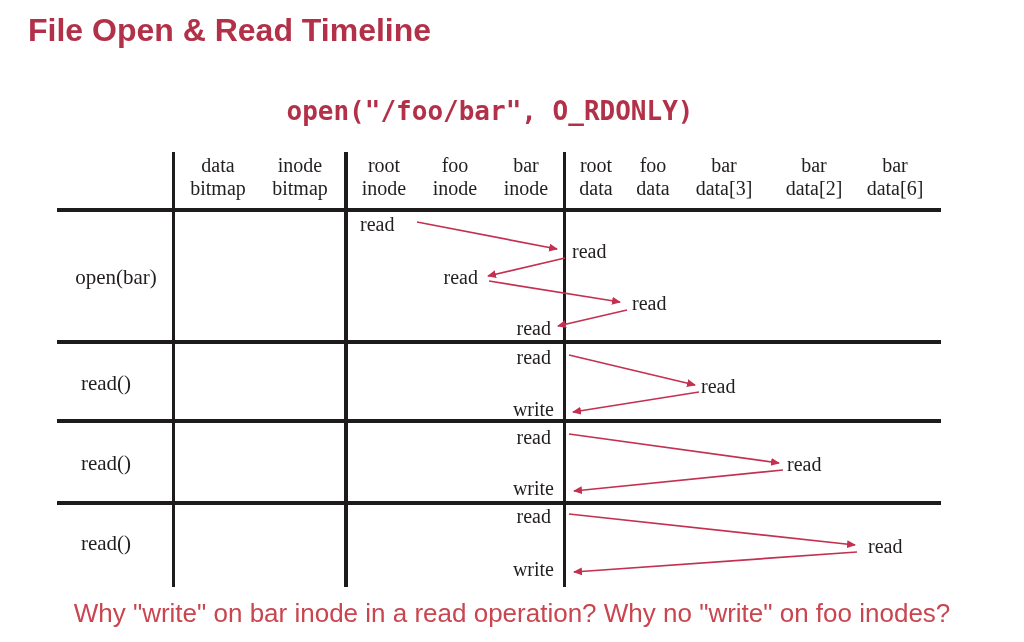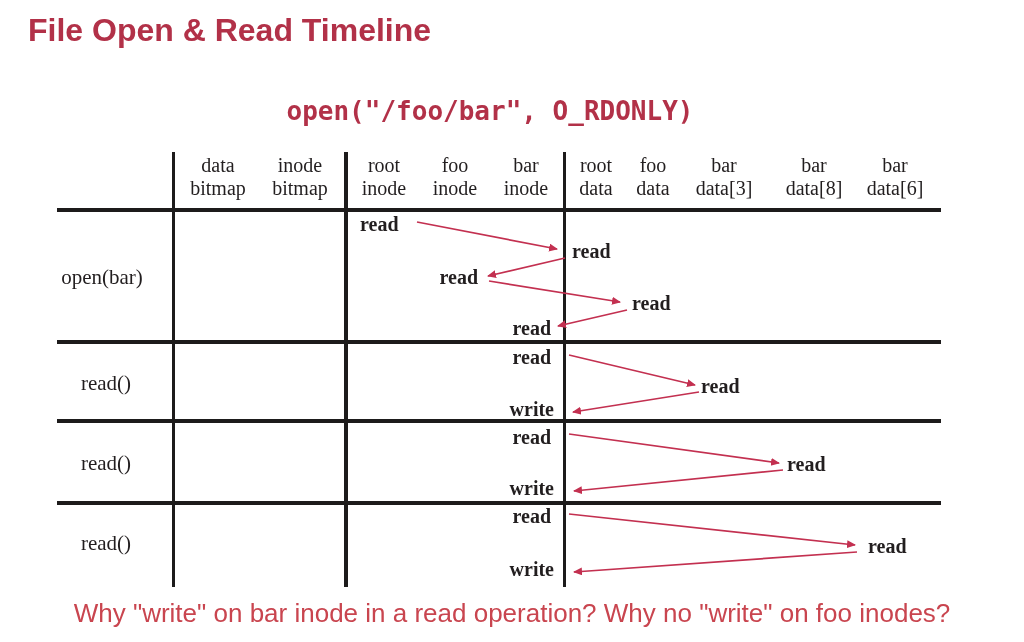--- a/index.html
+++ b/index.html
@@ -28,21 +28,21 @@
   .col-head{
     position:absolute;top:154px;transform:translateX(-50%);
     font-size:20px;line-height:23px;color:var(--table-text,#221e1f);
     text-align:center;white-space:nowrap;
   }
   .row-label{
     position:absolute;transform:translate(-50%,-50%);
     font-size:21px;color:var(--table-text,#221e1f);white-space:nowrap;
   }
   .op-label{
-    position:absolute;font-weight:700;font-size:20px;
+    position:absolute;font-weight:400;font-size:20px;
     color:var(--table-text,#221e1f);white-space:nowrap;
   }
   .op-label.left{transform:translate(0,-50%);}
   .op-label.right{transform:translate(-100%,-50%);}
   #arrow-layer{position:absolute;left:0;top:0;pointer-events:none;}
 </style>
 </head>
 <body>
 
 <div id="canvas">
@@ -87,29 +87,29 @@
       <div class="col-head" style="left: 653px;">
         <div>foo</div>
         <div>data</div>
       </div>
       <div class="col-head" style="left: 724px;">
         <div>bar</div>
         <div>data[3]</div>
       </div>
       <div class="col-head" style="left: 814px;">
         <div>bar</div>
-        <div>data[8]</div>
+        <div>data[2]</div>
       </div>
       <div class="col-head" style="left: 895px;">
         <div>bar</div>
         <div>data[6]</div>
       </div>
     </div>
   <div id="row-labels">
-      <div class="row-label" style="left: 102px; top: 277px;">open(bar)</div>
+      <div class="row-label" style="left: 116px; top: 277px;">open(bar)</div>
       <div class="row-label" style="left: 106px; top: 383px;">read()</div>
       <div class="row-label" style="left: 106px; top: 463px;">read()</div>
       <div class="row-label" style="left: 106px; top: 543px;">read()</div>
     </div>
   <div id="op-labels">
       <div class="op-label left" style="left: 360px; top: 224px;">read</div>
       <div class="op-label left" style="left: 572px; top: 251px;">read</div>
       <div class="op-label right" style="left: 478px; top: 277px;">read</div>
       <div class="op-label left" style="left: 632px; top: 303px;">read</div>
       <div class="op-label right" style="left: 551px; top: 328px;">read</div>

